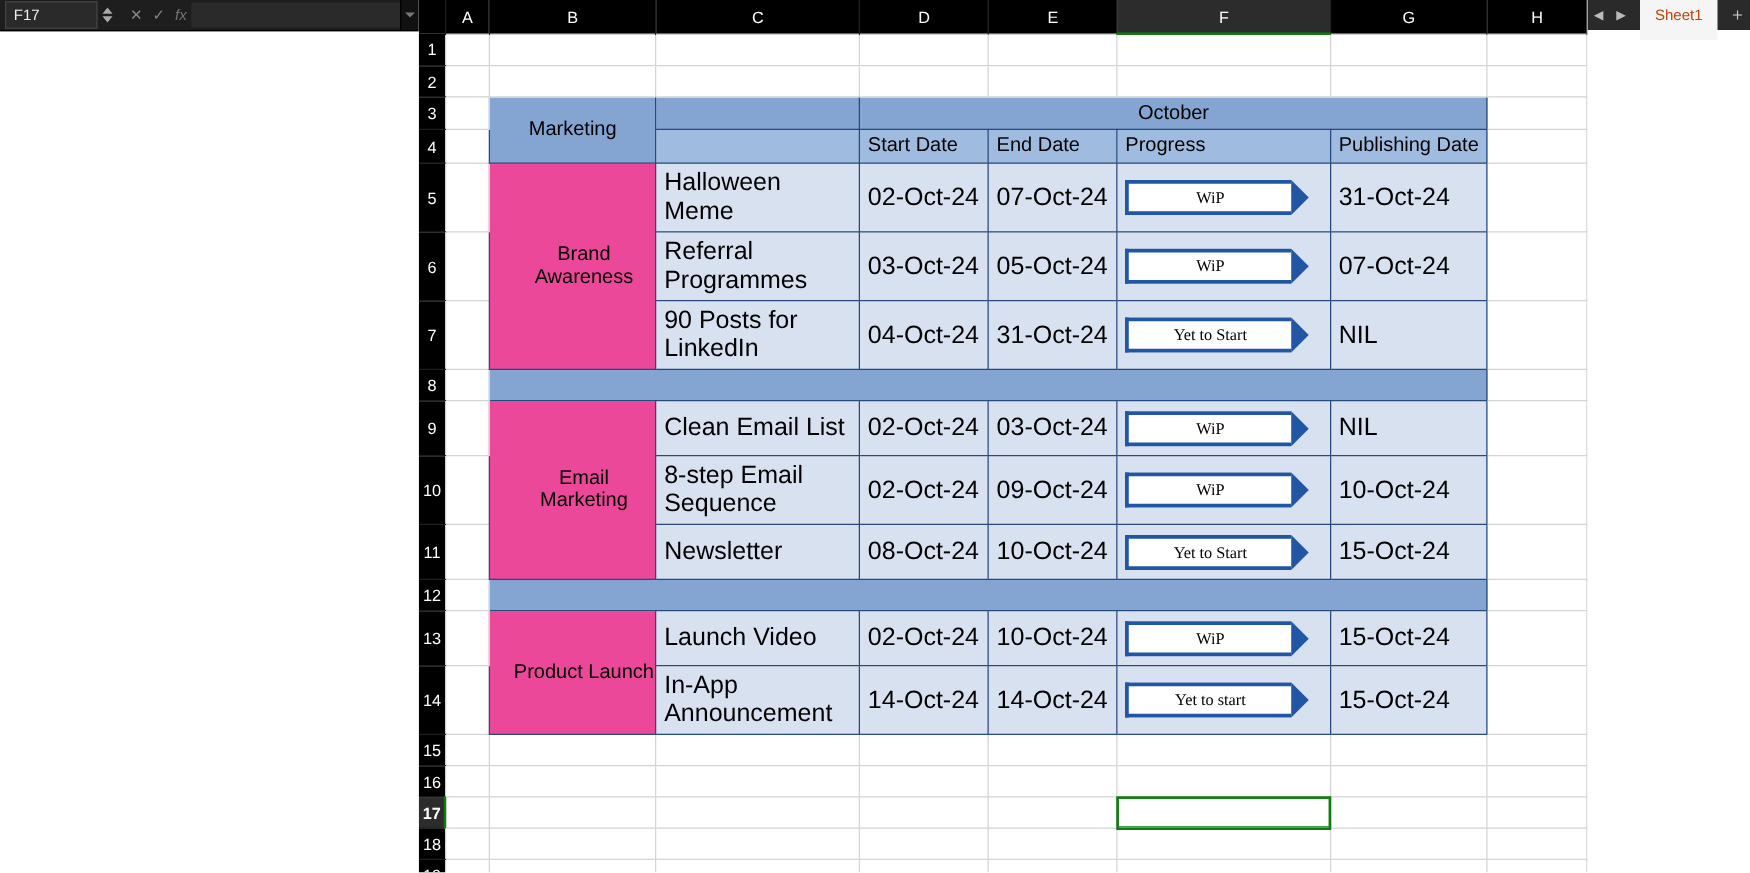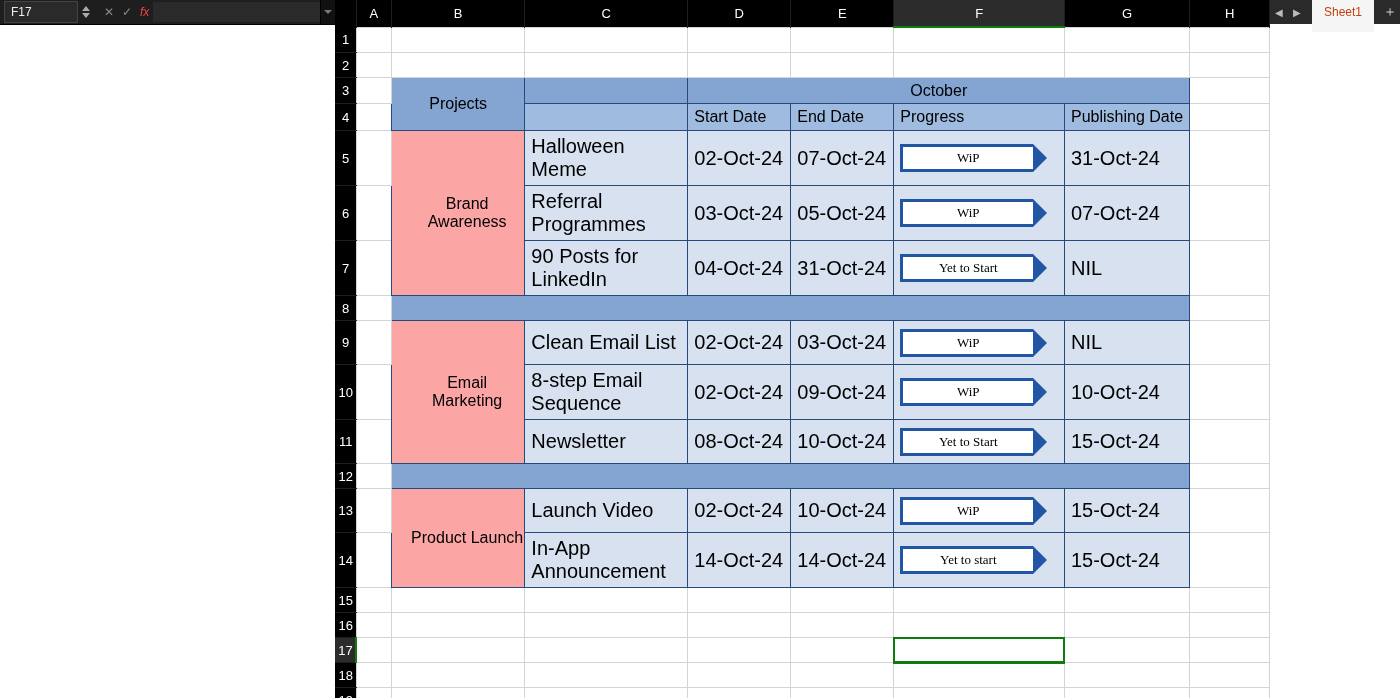--- a/index.html
+++ b/index.html
@@ -6,44 +6,44 @@
   .app{width:1400px;height:698px;display:flex;flex-direction:row;}
 
   
   .fbar{height:24px;background:#1e1e1e;color:#ddd;display:flex;align-items:center;border-bottom:1px solid #000;}
   .namebox{width:60px;height:20px;margin-left:4px;background:#2a2a2a;color:#eee;display:flex;align-items:center;padding:0 6px;font-size:12px;border:1px solid #444;}
   .stepper{width:14px;display:flex;flex-direction:column;justify-content:center;margin:0 4px;}
   .tri{width:0;height:0;border-left:4px solid transparent;border-right:4px solid transparent;margin:1px 0;}
   .triU{border-bottom:5px solid #aaa;}
   .triD{border-top:5px solid #aaa;}
   .fbtn{width:18px;height:20px;display:flex;align-items:center;justify-content:center;color:#888;font-size:12px;}
-  .fx{font-style:italic;color:#ef4444;font-size:12px;margin:0 4px;}
+  .fx{font-style:italic;color:#737373;font-size:12px;margin:0 4px;}
   .finput{flex:1;height:20px;background:#2a2a2a;border:none;color:#eee;font-size:12px;padding:0 6px;outline:none;}
   .tail{width:14px;height:24px;background:#111;border-left:1px solid #000;display:flex;align-items:center;justify-content:center;}
   .tailTri{width:0;height:0;border-left:4px solid transparent;border-right:4px solid transparent;border-top:4px solid #777;}
 
   
   .gridwrap{flex:1;position:relative;overflow:hidden;background:#fff;}
   table.grid{border-collapse:collapse;table-layout:fixed;}
   .colhdr th{background:#000;color:#fff;font-weight:400;height:24px;border-right:1px solid #1e1e1e;font-size:13px;text-align:center;}
   .colhdr th:first-child{background:#000;width:24px;}
   .rowhdr{background:#000;color:#fff;text-align:center;font-weight:400;font-size:13px;border-bottom:1px solid #1e1e1e;width:24px;}
   td.cell{border:1px solid #d4d4d4;height:24px;padding:0 6px;background:#fff;vertical-align:middle;white-space:nowrap;overflow:hidden;}
   .active{outline:2px solid #0f7b0f;outline-offset:-1px;box-shadow:0 0 0 1px #0f7b0f inset;}
   .handle{position:absolute;width:6px;height:6px;background:#0f7b0f;}
   .actCol{background:#2c2c2c !important;border-bottom:2px solid #0f7b0f !important;}
-  .actRow{background:#2c2c2c !important;border-right:2px solid #0f7b0f !important;}
+  .actRow{background:#2c2c2c !important;border-right:2px solid #0f7b0f !important;font-weight:bold;}
 
   
   td.hdrA{background:#84a5d2;border:1px solid #264a7e;text-align:center;font-size:16px;}
   td.hdrB{background:#9fbce0;border:1px solid #264a7e;font-size:16px;padding:4px 6px;}
   td.cellLight{background:#d7e1f0;border:1px solid #264a7e;font-size:20px;padding:4px 6px;}
   td.cellLight.right{text-align:left;}
   td.sep{background:#84a5d2;border:1px solid #264a7e;height:10px;padding:0;}
-  td.projCell{background:#fca5a5;border:1px solid #264a7e;text-align:center;font-size:16px;padding-left:19px;}
+  td.projCell{background:#ec4899;border:1px solid #264a7e;text-align:center;font-size:16px;padding-left:19px;}
   td.statusCell{background:#d7e1f0;border:1px solid #264a7e;padding:2px 6px;font-family:Liberation Serif, serif;}
   .chip{display:flex;align-items:center;height:26px;}
   .chipBody{flex:0 0 130px;height:22px;background:#fff;border:3px solid #2056a3;border-right:none;display:flex;align-items:center;justify-content:center;font-size:13px;}
   .chipArrow{width:0;height:0;border-top:14px solid transparent;border-bottom:14px solid transparent;border-left:14px solid #2056a3;}
 
   
   .tabs{height:24px;background:#2a2a2a;display:flex;align-items:center;color:#ccc;}
   .navbtn{width:18px;height:24px;display:flex;align-items:center;justify-content:center;color:#bbb;font-size:10px;}
   .tab{background:#f5f5f5;color:#c2410c;height:40px;display:flex;align-items:center;padding:0 12px;margin-left:6px;font-size:12px;}
   .add{width:20px;height:20px;display:flex;align-items:center;justify-content:center;color:#ccc;margin-left:6px;font-size:14px;}
@@ -112,21 +112,21 @@
             <td class="cell"></td>
             <td class="cell"></td>
             <td class="cell"></td>
             <td class="cell"></td>
             <td class="cell"></td>
             <td class="cell"></td>
           </tr>
           <tr style="height:26px">
             <th class="rowhdr">3</th>
             <td class="cell"></td>
-            <td class="hdrA" rowspan="2">Projects</td>
+            <td class="hdrA" rowspan="2">Marketing</td>
             <td class="hdrA"></td>
             <td class="hdrA" colspan="4">October</td>
             <td class="cell"></td>
           </tr>
           <tr style="height:26px">
             <th class="rowhdr">4</th>
             <td class="cell"></td>
             <td class="hdrB"></td>
             <td class="hdrB">Start Date</td>
             <td class="hdrB">End Date</td>

